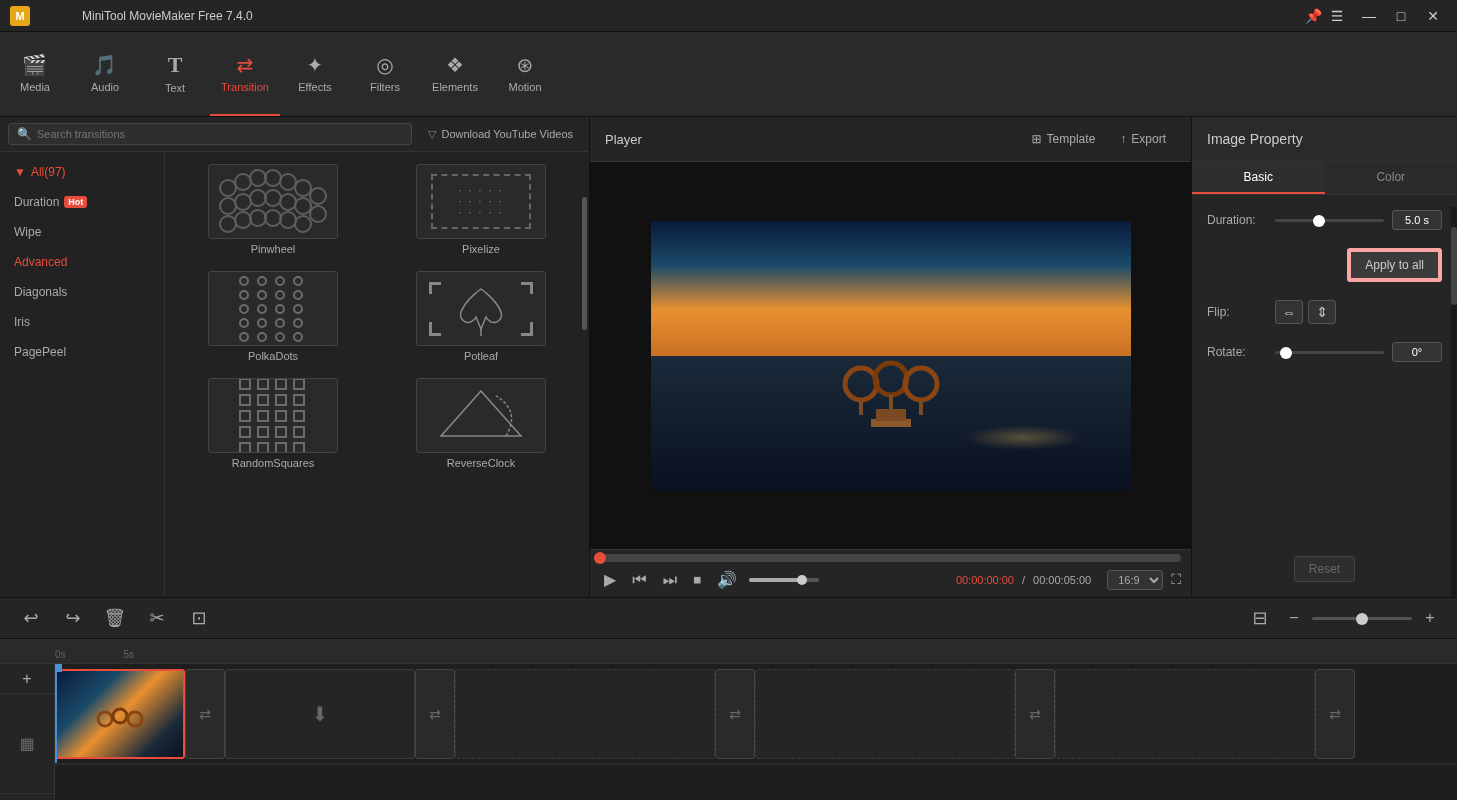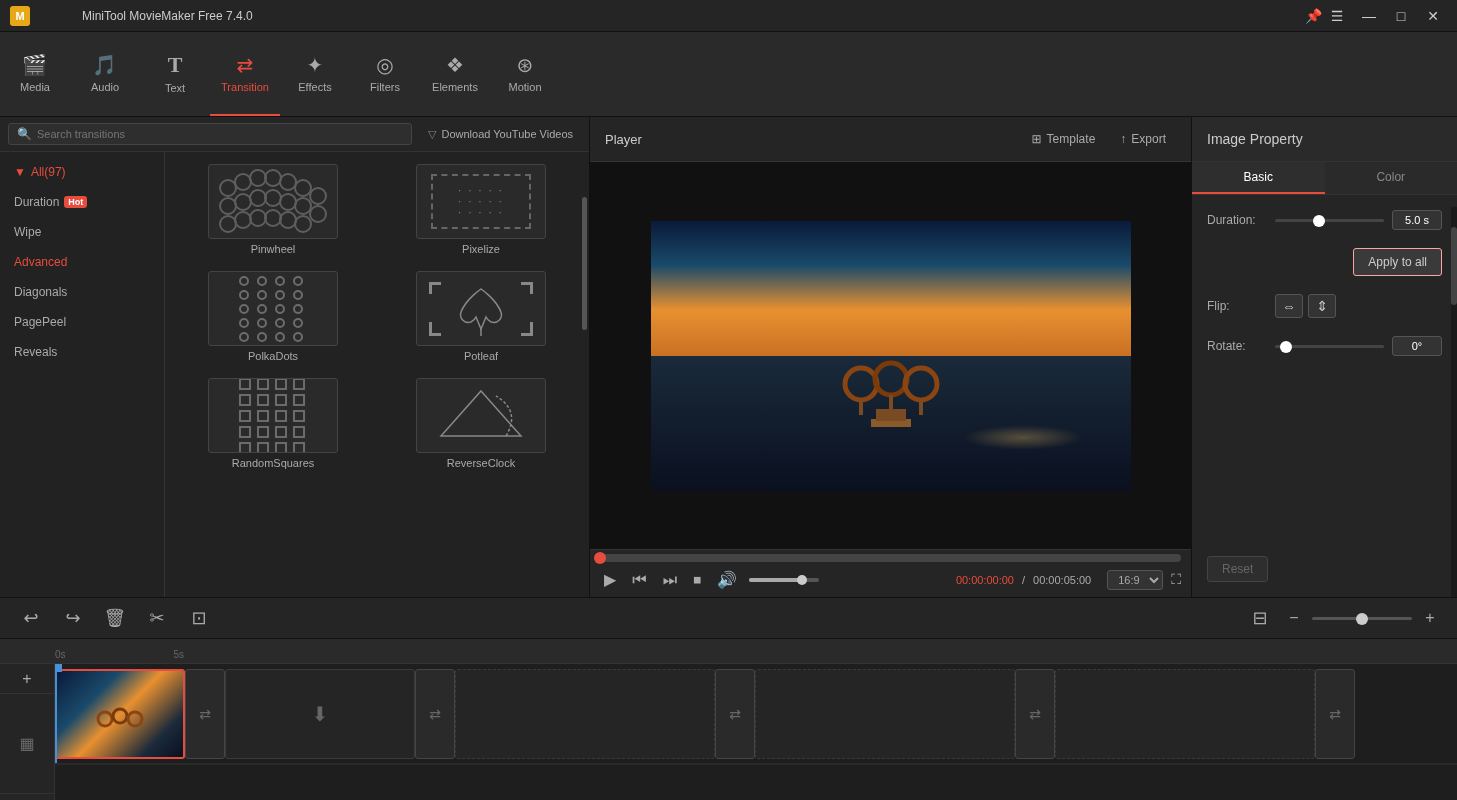--- a/index.html
+++ b/index.html
@@ -390,21 +390,21 @@
       border: 1px solid #555;
       color: #fff;
       font-size: 11px;
       padding: 3px 6px;
       border-radius: 3px;
       width: 50px;
       text-align: center;
     }
     .apply-all-btn {
       background: #3a3a3a;
-      border: 1px solid #fca5a5;
+      border: 4px solid #fca5a5;
       color: #ccc;
       font-size: 12px;
       padding: 6px 14px;
       border-radius: 3px;
       cursor: pointer;
       margin-left: auto;
     }
 
     .flip-btns {
       display: flex;
@@ -496,21 +496,21 @@
     #timeline-ruler {
       height: 25px;
       background: #2a2a2a;
       border-bottom: 1px solid #333;
       display: flex;
       align-items: flex-end;
       padding-left: 55px;
       padding-bottom: 3px;
       font-size: 10px;
       color: #666;
-      gap: 108px;
+      gap: 58px;
     }
     #timeline-content {
       display: flex;
       flex: 1;
       overflow: hidden;
     }
     #timeline-tracks-label {
       width: 55px;
       background: #252525;
       border-right: 1px solid #333;
@@ -645,24 +645,24 @@
         <div class="sidebar-category sidebar-sub">
           <span>Wipe</span>
         </div>
         <div class="sidebar-category sidebar-sub active">
           <span>Advanced</span>
         </div>
         <div class="sidebar-category sidebar-sub">
           <span>Diagonals</span>
         </div>
         <div class="sidebar-category sidebar-sub">
+          <span>Iris</span>
+        </div>
+        <div class="sidebar-category sidebar-sub">
           <span>PagePeel</span>
-        </div>
-        <div class="sidebar-category sidebar-sub">
-          <span>Reveals</span>
         </div>
       </div>
 
       <div id="transition-grid" style="position:relative;">
 
         <div style="position:absolute;right:2px;top:10%;height:30%;width:5px;background:#555;border-radius:3px;z-index:5;"></div>
 
         <div class="transition-item">
           <div class="transition-thumb">
             <svg width="120" height="68" viewBox="0 0 120 68" class="pinwheel-svg">
@@ -907,21 +907,21 @@
       <div class="prop-row">
         <span class="prop-label">Rotate:</span>
         <div class="prop-slider-container">
           <div class="prop-slider-track">
             <div class="prop-slider-thumb" style="left:10%;"></div>
           </div>
         </div>
         <div class="prop-value">0°</div>
       </div>
 
-      <div style="display:flex;justify-content:flex-start;margin-top:auto;padding-top:30px;">
+      <div style="display:flex;justify-content:center;margin-top:auto;padding-top:30px;">
         <button class="reset-btn">
           <span>Reset</span>
         </button>
       </div>
     </div>
 
     <div style="position:absolute;right:0;top:90px;bottom:0;width:6px;background:#1a1a1a;">
       <div style="position:absolute;top:5%;height:20%;width:100%;background:#444;border-radius:3px;"></div>
     </div>
   </div>

